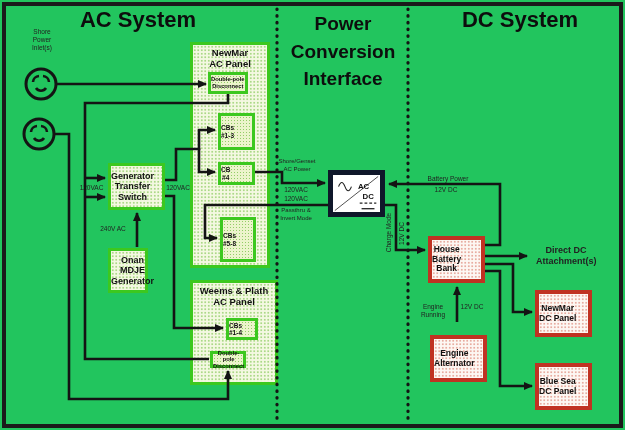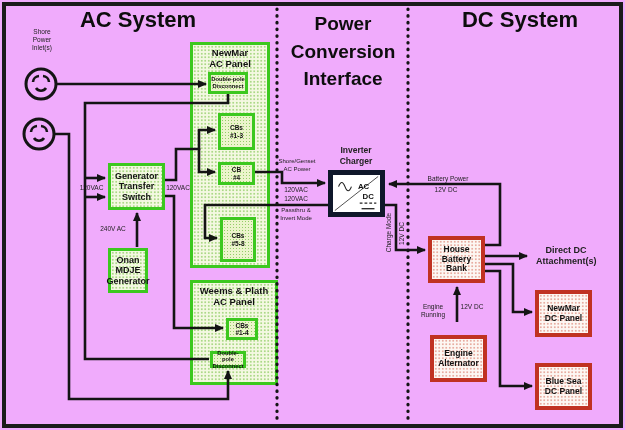--- a/index.html
+++ b/index.html
@@ -1,21 +1,21 @@
 <!DOCTYPE html>
 <html><head>
 <meta charset="utf-8">
 <style>
   html,body{margin:0;padding:0;background:#fff;}
-  .stage{position:relative;width:625px;height:430px;background:#f0abfc;overflow:hidden;
+  .stage{position:relative;width:625px;height:430px;background:#22c55e;overflow:hidden;
          font-family:"Liberation Sans",sans-serif;color:#111;}
   .frame{position:absolute;left:2px;top:2px;right:2px;bottom:2px;border:4px solid #1b1b1b;}
   .lbl{position:absolute;font-size:6.5px;line-height:1.25;text-align:center;white-space:pre-line;color:#222;}
   .sec-title{position:absolute;font-weight:bold;font-size:22px;text-align:center;white-space:pre-line;color:#0d0d0d;}
-  .box{position:absolute;box-sizing:border-box;display:flex;align-items:center;justify-content:center;
+  .box{position:absolute;box-sizing:border-box;display:flex;align-items:center;justify-content:flex-start;
        text-align:center;font-weight:bold;white-space:pre-line;line-height:1.15;}
   .green{border:3px solid #3cc81f;background-color:#f4f8e2;
          background-image:radial-gradient(rgba(110,190,60,.55) .7px,transparent .8px);background-size:3.5px 3.5px;}
   .green-inner{border:3px solid #3cc81f;background-color:#ecf4cc;
          background-image:radial-gradient(rgba(100,185,50,.65) .7px,transparent .8px);background-size:3px 3px;}
   .panel{align-items:flex-start;}
   .panel .ptitle{width:100%;padding-top:3px;font-size:9.5px;}
   .red{border:4px solid #c03222;background-color:#fdf7f3;
        background-image:radial-gradient(rgba(205,80,60,.45) .7px,transparent .8px);background-size:3.5px 3.5px;}
   .cyan{border:5px solid #0f172a;background:#fff;}
@@ -63,22 +63,20 @@
   <div class="box green-inner" style="left:210px;top:351px;width:36px;height:17px;font-size:5.8px;">Double-pole
 Disconnect</div>
 
   <div class="box green" style="left:108px;top:163px;width:57px;height:47px;font-size:9px;">Generator
 Transfer
 Switch</div>
   <div class="box green" style="left:108px;top:248px;width:40px;height:45px;font-size:9px;">Onan
 MDJE
 Generator</div>
 
-  <div class="lbl" style="left:326px;top:145px;width:60px;font-weight:bold;font-size:8.5px;">Inverter
-Charger</div>
   <div class="lbl" style="left:277px;top:158px;width:40px;font-size:6px;">Shore/Genset
 AC Power</div>
   <div class="lbl" style="left:281px;top:186px;width:30px;">120VAC</div>
   <div class="lbl" style="left:281px;top:195px;width:30px;">120VAC</div>
   <div class="lbl" style="left:276px;top:207px;width:40px;font-size:6px;">Passthru &amp;
 Invert Mode</div>
   <div class="vlbl" style="left:368px;top:229px;width:40px;">Charge Mode</div>
   <div class="vlbl" style="left:381px;top:230px;width:40px;">12V DC</div>
 
   <div class="box cyan" style="left:328px;top:170px;width:57px;height:47px;">

